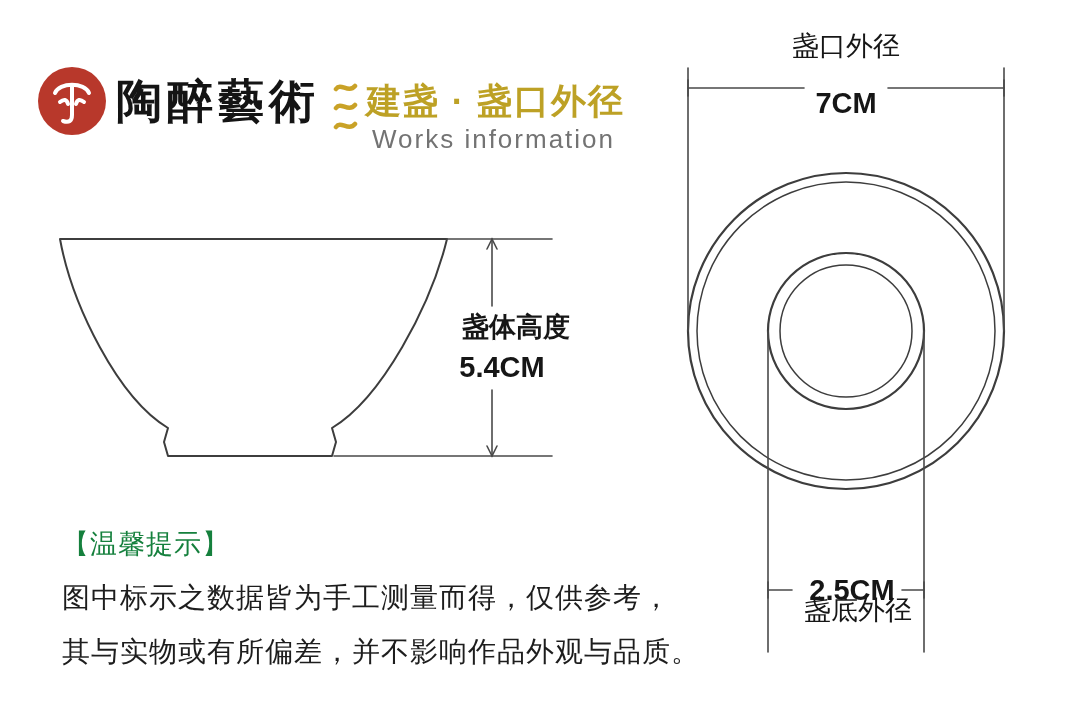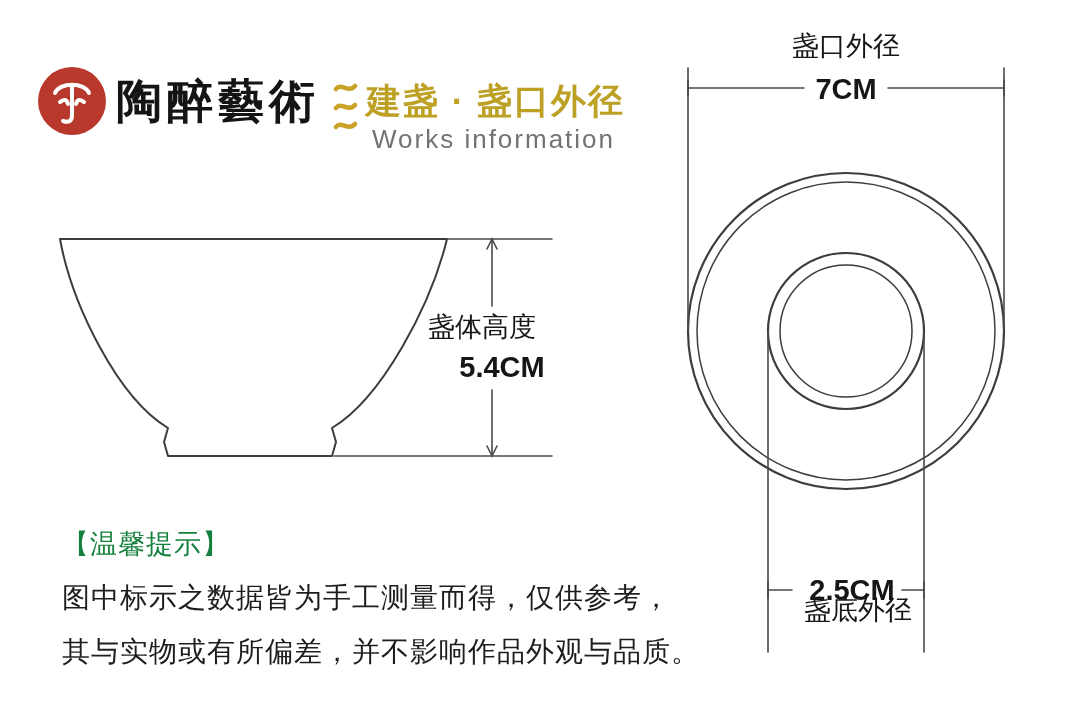--- a/index.html
+++ b/index.html
@@ -103,25 +103,25 @@
     <g fill="none" stroke="#c9a227" stroke-width="4.5" stroke-linecap="round">
       <path d="M 3 9 C 8 2, 15 14, 22 6"></path>
       <path d="M 3 28 C 8 21, 15 33, 22 25"></path>
       <path d="M 3 47 C 8 40, 15 52, 22 44"></path>
     </g>
   </svg>
 
   <div class="abs page-title">建盏 · 盏口外径</div>
   <div class="abs page-subtitle">Works information</div>
 
-  <div class="abs ctr dim-label" style="left:482px;top:327px;">盏体高度</div>
+  <div class="abs ctr dim-label" style="left:516px;top:327px;font-weight:bold;">盏体高度</div>
   <div class="abs ctr dim-value" style="left:502px;top:367px;">5.4CM</div>
 
   <div class="abs ctr dim-label" style="left:846px;top:46px;">盏口外径</div>
-  <div class="abs ctr dim-value" style="left:846px;top:89px;">7CM</div>
+  <div class="abs ctr dim-value" style="left:846px;top:103px;">7CM</div>
 
   <div class="abs ctr dim-label" style="left:858px;top:562px;margin-top:48px;">盏底外径</div>
   <div class="abs ctr dim-value" style="left:852px;top:590px;">2.5CM</div>
 
   <div class="abs notice-heading">【温馨提示】</div>
   <div class="abs notice-line2">其与实物或有所偏差，并不影响作品外观与品质。</div>
   <div class="abs notice-line1">图中标示之数据皆为手工测量而得，仅供参考，</div>
 
 </div>
 

